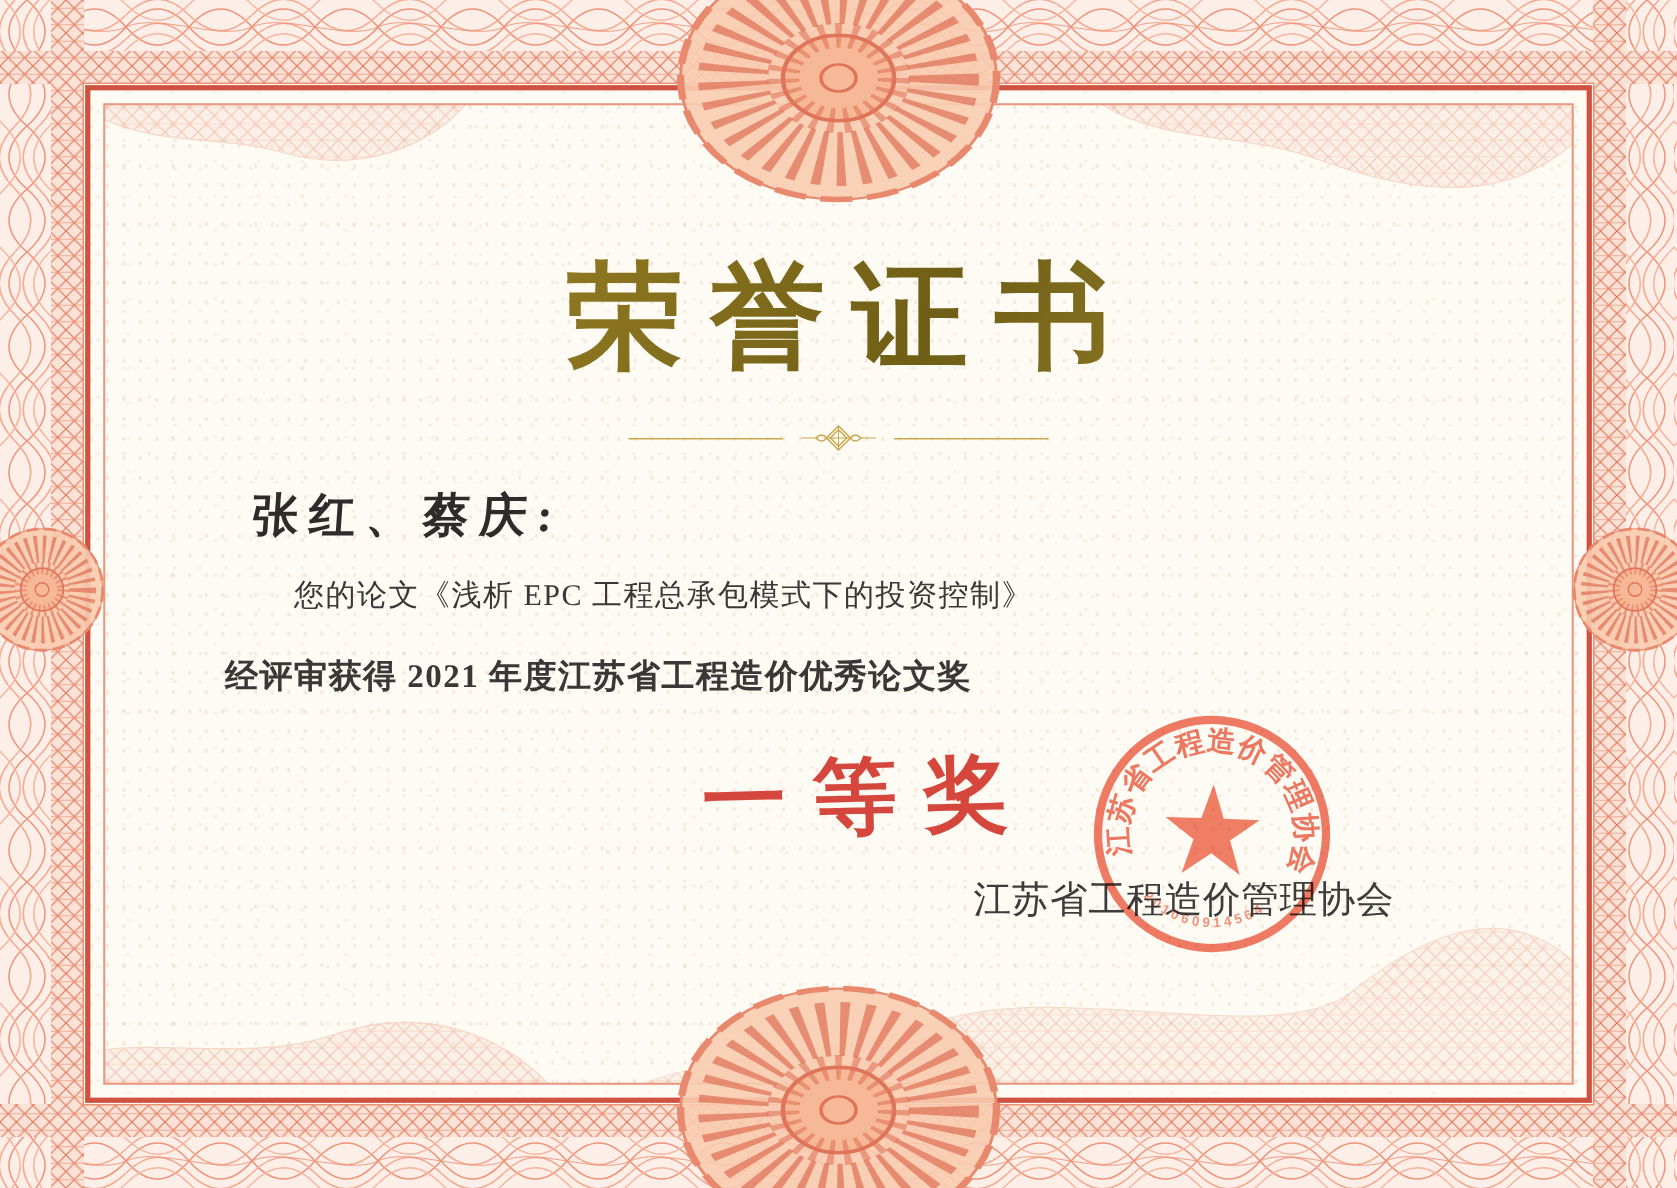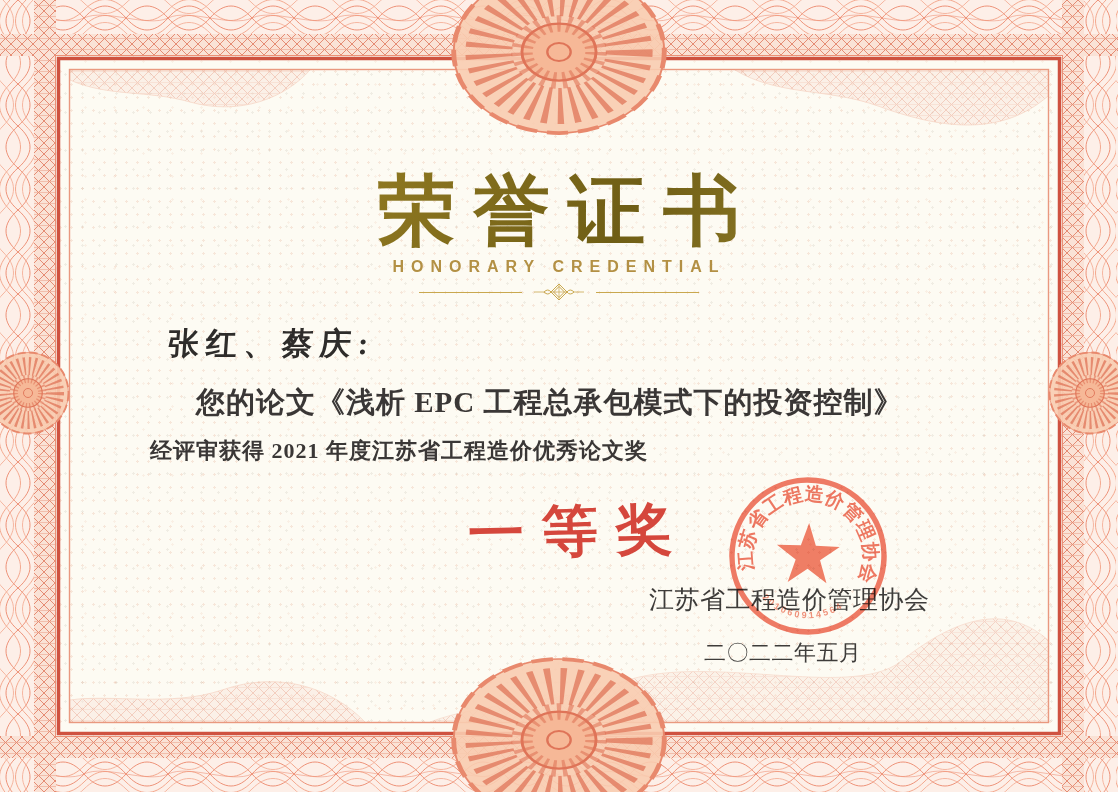--- a/index.html
+++ b/index.html
@@ -23,21 +23,21 @@
          background:linear-gradient(115deg,#b09a3c 0%,#8a741f 35%,#6f5e15 55%,#9c8730 80%,#7d691b 100%);
          -webkit-background-clip:text;background-clip:text;color:transparent;}
   #subtitle{left:0;top:258px;width:1118px;text-align:center;
             font-family:"Liberation Sans","DejaVu Sans",sans-serif;
             font-weight:700;font-size:16px;letter-spacing:7px;color:#b39044;}
   #divider{left:419px;top:283px;width:280px;height:18px;display:flex;align-items:center;gap:8px;}
   .divline{flex:1;height:0;border-top:1.5px solid #c9a84e;}
   
   #recipients{left:168px;top:323px;font-size:31px;font-weight:700;color:#2e2c2a;
               letter-spacing:7px;transform:skewX(-4deg);}
-  #line1{left:196px;top:383px;font-size:29px;font-weight:700;color:#3a3736;letter-spacing:1px;}
+  #line1{left:196px;top:383px;font-size:20px;font-weight:400;color:#3a3736;letter-spacing:1px;}
   #line2{left:150px;top:436px;font-size:22px;font-weight:700;color:#3a3736;letter-spacing:1px;}
   #award{left:468px;top:494px;font-size:56px;font-weight:700;color:#d5473c;
          letter-spacing:18px;transform:rotate(-1.5deg);}
   #issuer{left:649px;top:583px;font-size:25px;color:#3e3c3a;letter-spacing:0.5px;}
   #date{left:704px;top:638px;font-size:22px;color:#3e3c3a;letter-spacing:0.5px;}
   #sealBox{left:726px;top:474px;width:164px;height:164px;z-index:3;
            mix-blend-mode:multiply;opacity:.9;}
 </style>
 </head>
 <body>
@@ -105,21 +105,20 @@
       <path d="M430,722 L1048,722 L1048,640 C1002,600 950,622 900,662 C850,700 705,652 622,682 C560,703 482,702 430,722 Z" fill="url(#net)" opacity="0.35" stroke="#eba187" stroke-width="0.8"></path>
     </g>
 
     <use href="#rosette" transform="translate(559,52) scale(1.95,1.5)"></use>
     <use href="#rosette" transform="translate(559,740) scale(1.95,1.5)"></use>
     <use href="#rosette" transform="translate(28,393) scale(0.75)"></use>
     <use href="#rosette" transform="translate(1090,393) scale(0.75)"></use>
   </svg>
 
   <div id="title" class="abs textlayer">荣誉证书</div>
-  <div id="subtitle" class="abs textlayer">HONORARY CREDENTIAL</div>
   <div id="divider" class="abs textlayer">
     <span class="divline"></span>
     <svg width="58" height="18" viewBox="0 0 58 18">
       <g fill="none" stroke="#c9a84e" stroke-width="1">
         <path d="M29,1 L37,9 L29,17 L21,9 Z"></path>
         <path d="M29,3.5 L34.5,9 L29,14.5 L23.5,9 Z"></path>
         <path d="M29,1 L29,17 M21,9 L37,9" stroke-width="0.7"></path>
         <path d="M14,9 Q18,5 21,9 Q18,13 14,9 Z"></path>
         <path d="M44,9 Q40,5 37,9 Q40,13 44,9 Z"></path>
         <path d="M4,9 L14,9 M44,9 L54,9" stroke-width="0.8"></path>
@@ -127,21 +126,20 @@
     </svg>
     <span class="divline"></span>
   </div>
 
   <div id="recipients" class="abs textlayer">张红、蔡庆:</div>
   <div id="line1" class="abs textlayer">您的论文《浅析 EPC 工程总承包模式下的投资控制》</div>
   <div id="line2" class="abs textlayer">经评审获得 2021 年度江苏省工程造价优秀论文奖</div>
   <div id="award" class="abs textlayer">一等奖</div>
 
   <div id="issuer" class="abs textlayer">江苏省工程造价管理协会</div>
-  <div id="date" class="abs textlayer">二〇二二年五月</div>
 
   <div id="sealBox" class="abs">
     <svg width="164" height="164" viewBox="0 0 164 164">
       <g transform="translate(82,82) rotate(6)">
         <circle r="76" fill="none" stroke="#ef6e58" stroke-width="5.5"></circle>
         <polygon fill="#f0725a" transform="rotate(-4)" points="0,-33 -7.5,-10.4 -31.4,-10.2 -12.2,3.9 -19.4,26.7 0,12.8 19.4,26.7 12.2,3.9 31.4,-10.2 7.5,-10.4"></polygon>
         <defs>
           <path id="sealArcTop" d="M -48.9,27.5 A 56,56 0 1 1 48.9,27.5" fill="none"></path>
           <path id="sealArcBottom" d="M -51.4,34.8 A 62,62 0 0 0 51.4,34.8" fill="none"></path>
         </defs>

